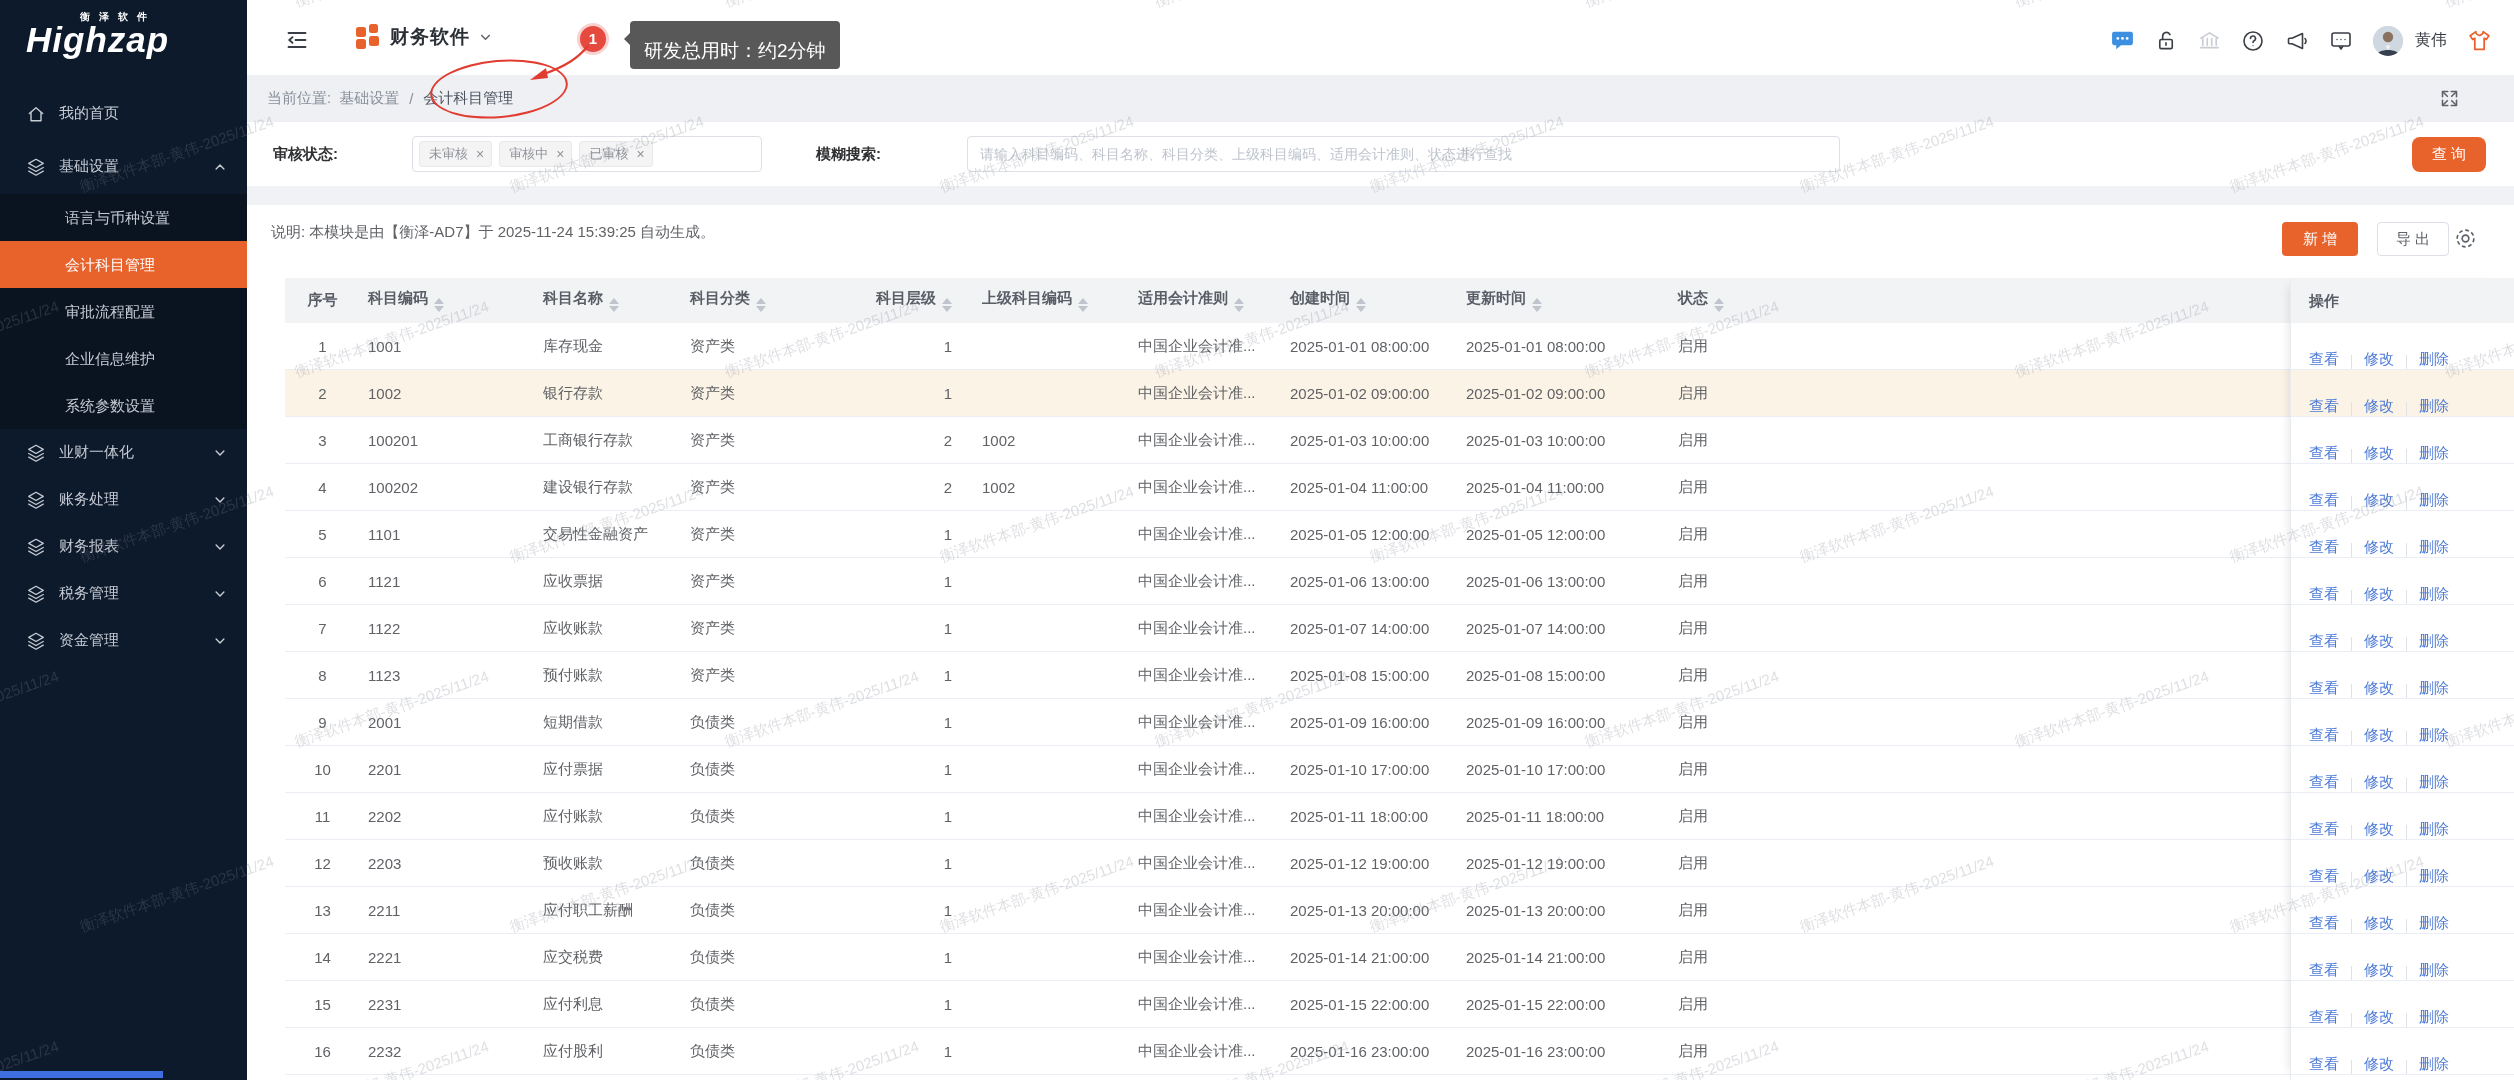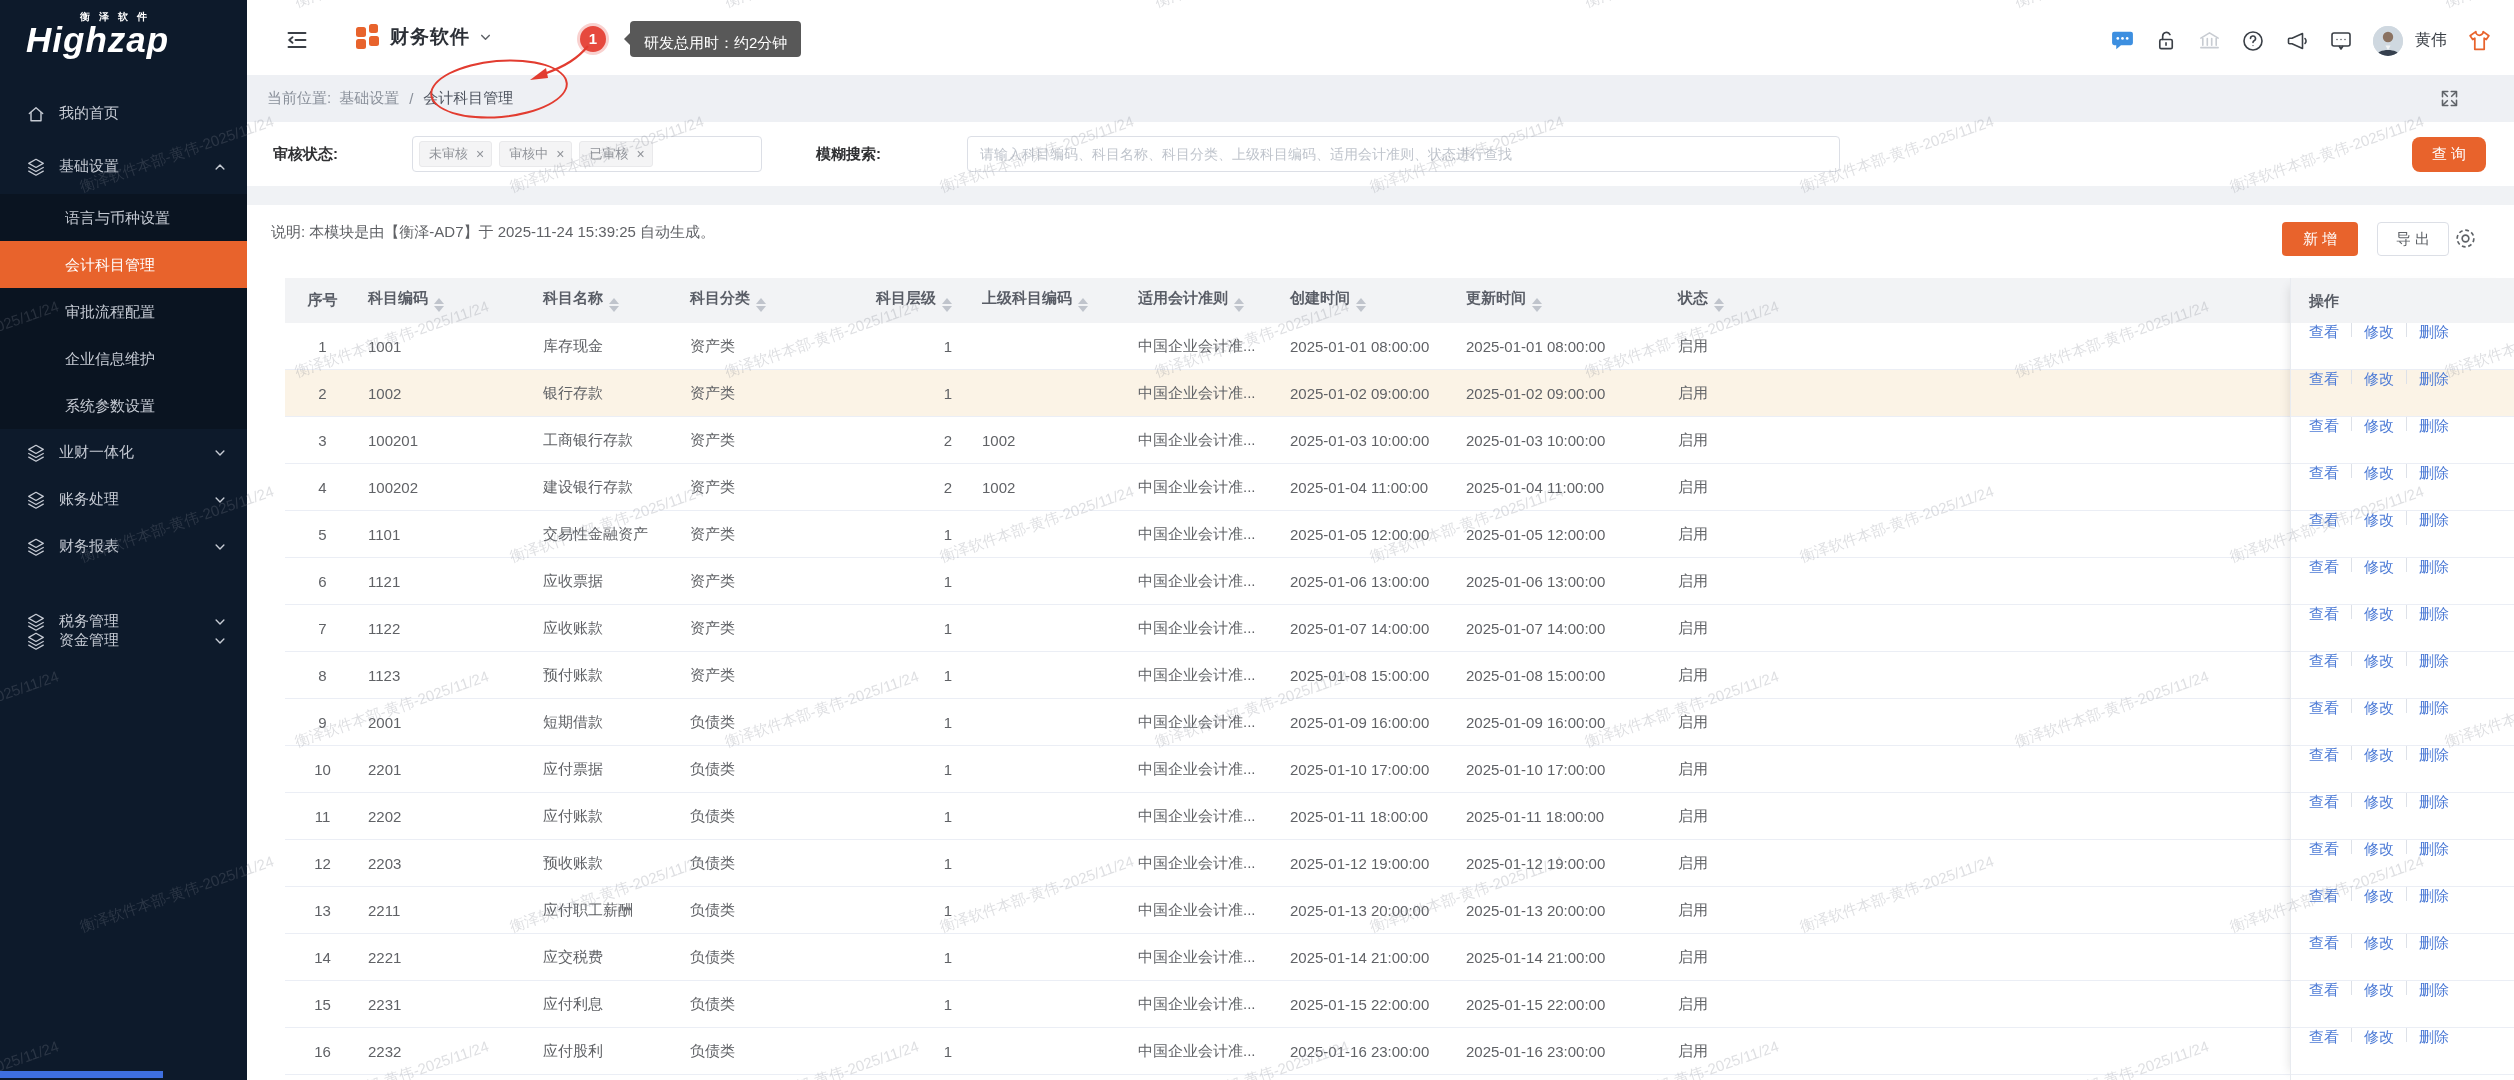--- a/index.html
+++ b/index.html
@@ -70,29 +70,29 @@
   .c6 { width:152px; flex:none; }
   .c7 { width:176px; flex:none; }
   .c8 { width:177px; flex:none; }
   .c9 { flex:1;margin-left:35px; }
   .caret { display:inline-flex; flex-direction:column; margin-left:6px; vertical-align:-1px; }
   .caret i { width:0; height:0; border-left:5px solid transparent; border-right:5px solid transparent; }
   .caret .up { border-bottom:6px solid #c0c4cc; margin-bottom:2px; }
   .caret .dn { border-top:6px solid #c0c4cc; }
   .op-col { position:absolute; top:73px; right:0; bottom:0; width:224px; background:#fff; border-left:1px solid #e8ebf0; box-shadow:-8px 0 10px -8px rgba(0,0,0,.12); }
   .op-head { height:45px; line-height:45px; background:#f2f3f5; padding-left:18px; font-size:15px; font-weight:bold; color:#595d66; }
-  .oprow { height:47px; display:flex; align-items:flex-start; padding-left:18px; border-bottom:1px solid #ebeef5; font-size:15px; background:#fff; }
+  .oprow { height:47px; display:flex; align-items:flex-end; padding-left:18px; border-bottom:1px solid #ebeef5; font-size:15px; background:#fff; }
   .oplink { color:#4d7bd6; cursor:pointer; text-decoration:none; }
   .opsep { width:1px; height:14px; background:#dde1e8; margin:0 12px; }
   
   .wm-layer { position:absolute; inset:0; z-index:40; pointer-events:none; overflow:hidden; }
   .wm { position:absolute; white-space:nowrap; font-size:15px; color:rgba(128,133,144,0.26); transform:rotate(-19deg); }
   .anno { z-index:60; }
   .anno-badge { position:absolute; left:580px; top:26px; width:26px; height:26px; border-radius:50%; background:#e6493e; color:#fff; font-size:15px; font-weight:bold; text-align:center; line-height:26px; box-shadow:0 0 0 3px rgba(230,73,62,.25); }
-  .anno-tip { position:absolute; left:630px; top:21px; height:36px; line-height:36px; padding:4px 14px; background:rgba(74,74,74,0.92); color:#fff; font-size:15px; border-radius:4px; white-space:nowrap; }
+  .anno-tip { position:absolute; left:630px; top:21px; height:48px; line-height:36px; padding:12px 14px; background:rgba(74,74,74,0.92); color:#fff; font-size:19px; border-radius:4px; white-space:nowrap; }
   .anno-tip::before { content:""; position:absolute; left:-6px; top:12px; border-top:6px solid transparent; border-bottom:6px solid transparent; border-right:6px solid rgba(74,74,74,0.92); }
   .anno-ellipse { position:absolute; left:430px; top:60px; width:138px; height:58px; border:2.5px solid #e23c30; border-radius:50%; transform:rotate(-5deg); }
   .anno-arrow { position:absolute; left:522px; top:42px; }
   .hscroll { position:absolute; left:0; bottom:2px; width:163px; height:7px; background:#3e6fe0; z-index:70; }
 </style>
 </head>
 <body>
 
 <div class="sidebar">
   <div class="logo">
@@ -162,21 +162,21 @@
         <path d="M3 11.5l8 4.5 8-4.5"></path>
         <path d="M3 15.5l8 4.5 8-4.5"></path>
       </svg>
     <span>财务报表</span>
     <span class="chev">
         <svg width="14" height="14" viewBox="0 0 18 18" fill="none" stroke="currentColor" stroke-width="1.8" stroke-linecap="round" stroke-linejoin="round">
           <path d="M4 6.5 9 11.5l5-5"></path>
         </svg>
       </span>
   </div>
-  <div class="side-item" style="top:598px">
+  <div class="side-item" style="top:570px">
     <svg class="mi" width="20" height="20" viewBox="0 0 22 22" fill="none" stroke="currentColor" stroke-width="1.4" stroke-linecap="round" stroke-linejoin="round">
         <path d="M11 2.5l8 4.5-8 4.5-8-4.5z"></path>
         <path d="M3 11.5l8 4.5 8-4.5"></path>
         <path d="M3 15.5l8 4.5 8-4.5"></path>
       </svg>
     <span>税务管理</span>
     <span class="chev">
         <svg width="14" height="14" viewBox="0 0 18 18" fill="none" stroke="currentColor" stroke-width="1.8" stroke-linecap="round" stroke-linejoin="round">
           <path d="M4 6.5 9 11.5l5-5"></path>
         </svg>

